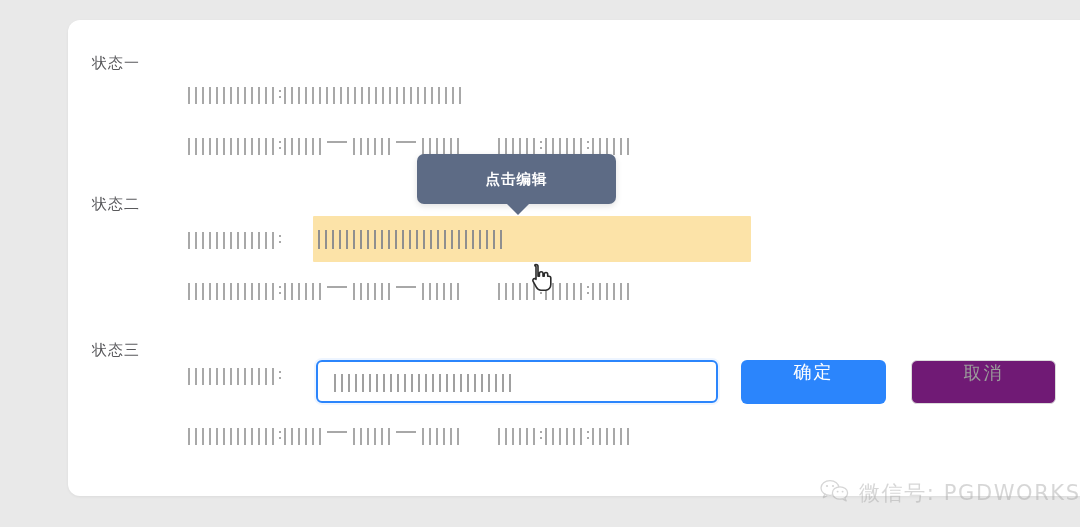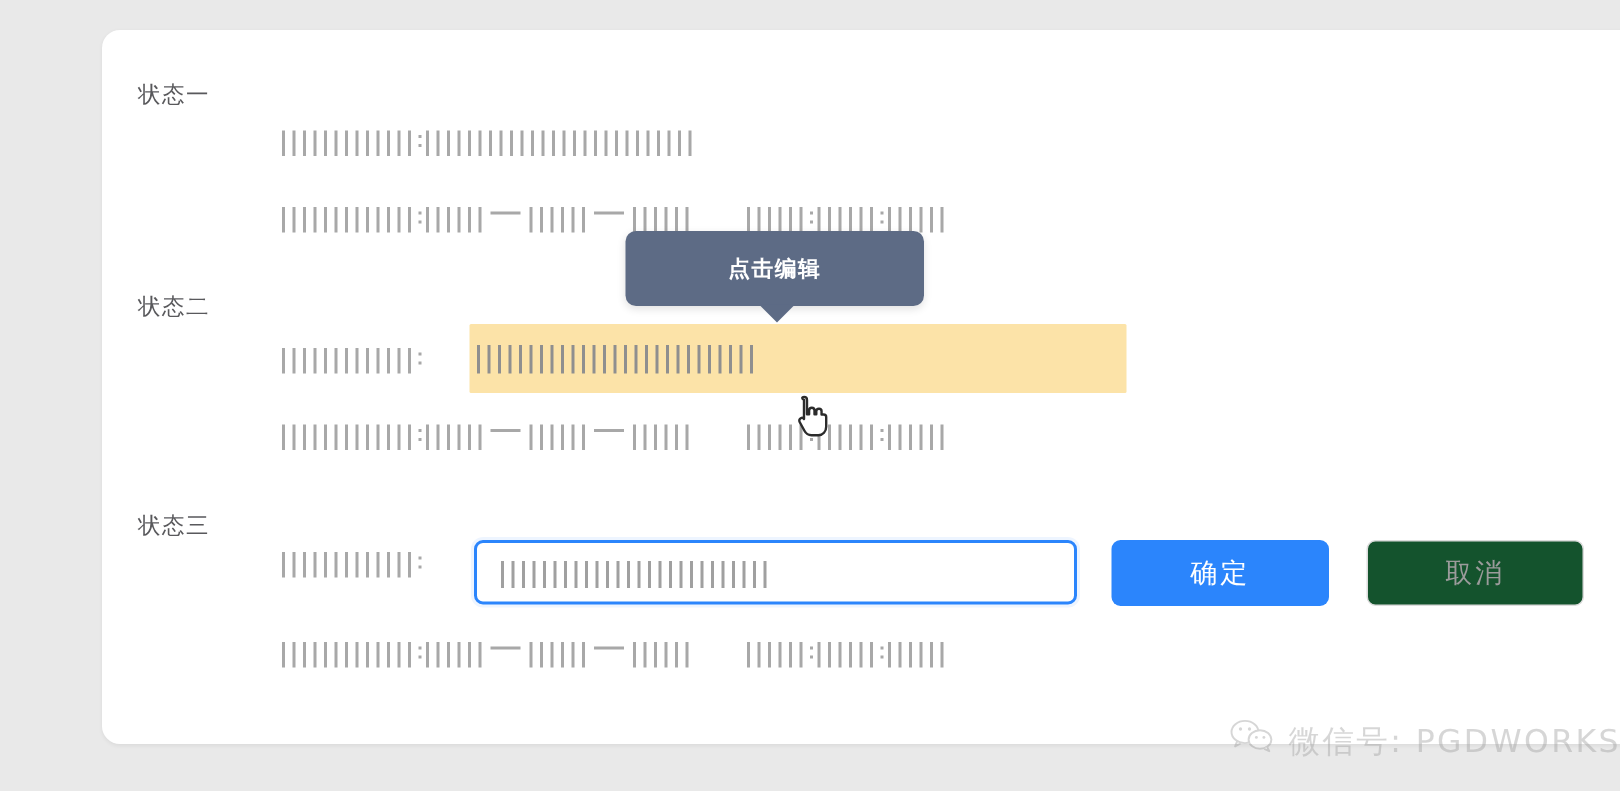--- a/index.html
+++ b/index.html
@@ -173,21 +173,20 @@
     display: flex;
     align-items: center;
     height: 20px;
   }
   .edit-input-content .bars i { background: #a0a0a0; height: 18px; }
 
   
   .btn {
     position: absolute;
     display: flex;
-    align-items: center;
     justify-content: center;
     border-radius: 6px;
     font-size: 18px;
     letter-spacing: 2px;
     font-family: "DejaVu Sans", "Liberation Sans", sans-serif;
     cursor: pointer;
     user-select: none;
   }
   .btn-primary {
     left: 673px;
@@ -196,21 +195,21 @@
     height: 44px;
     background: #2b85fc;
     color: #ffffff;
     border: none;
   }
   .btn-secondary {
     left: 843px;
     top: 340px;
     width: 145px;
     height: 44px;
-    background: #14532d;
+    background: #701a75;
     color: #9b9b9b;
     border: 1px solid #dcdcdc;
   }
 
   
   .cursor {
     position: absolute;
     left: 461px;
     top: 243px;
     width: 26px;

